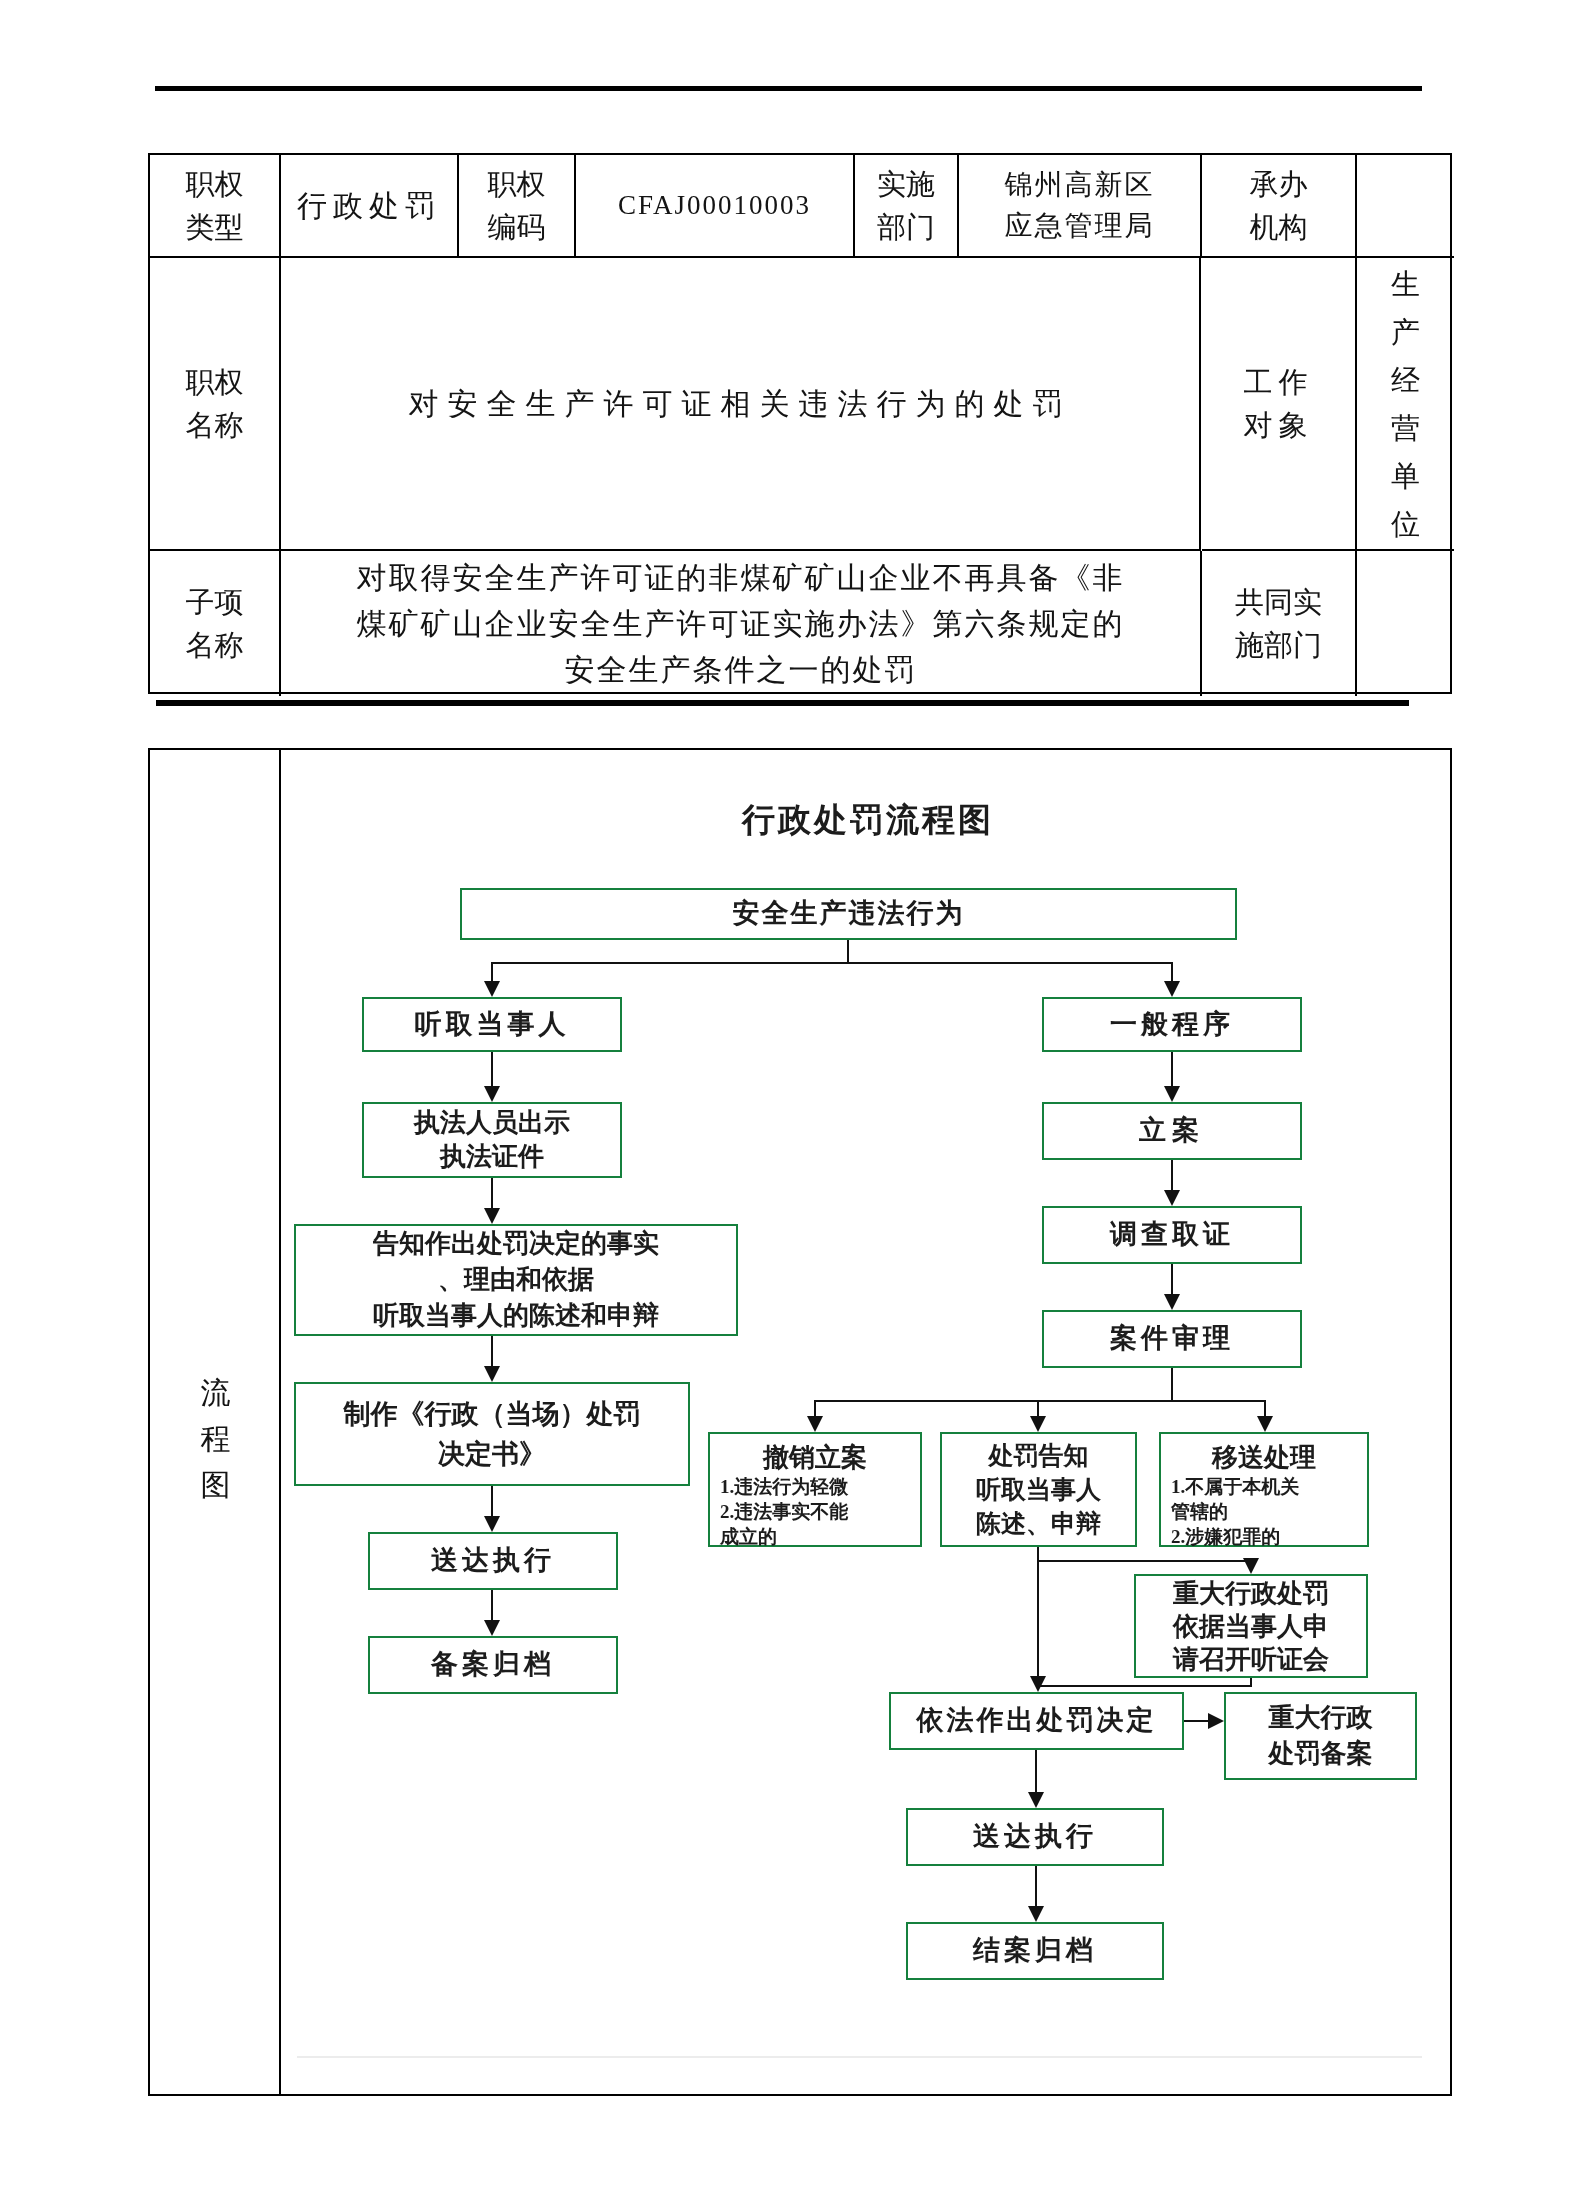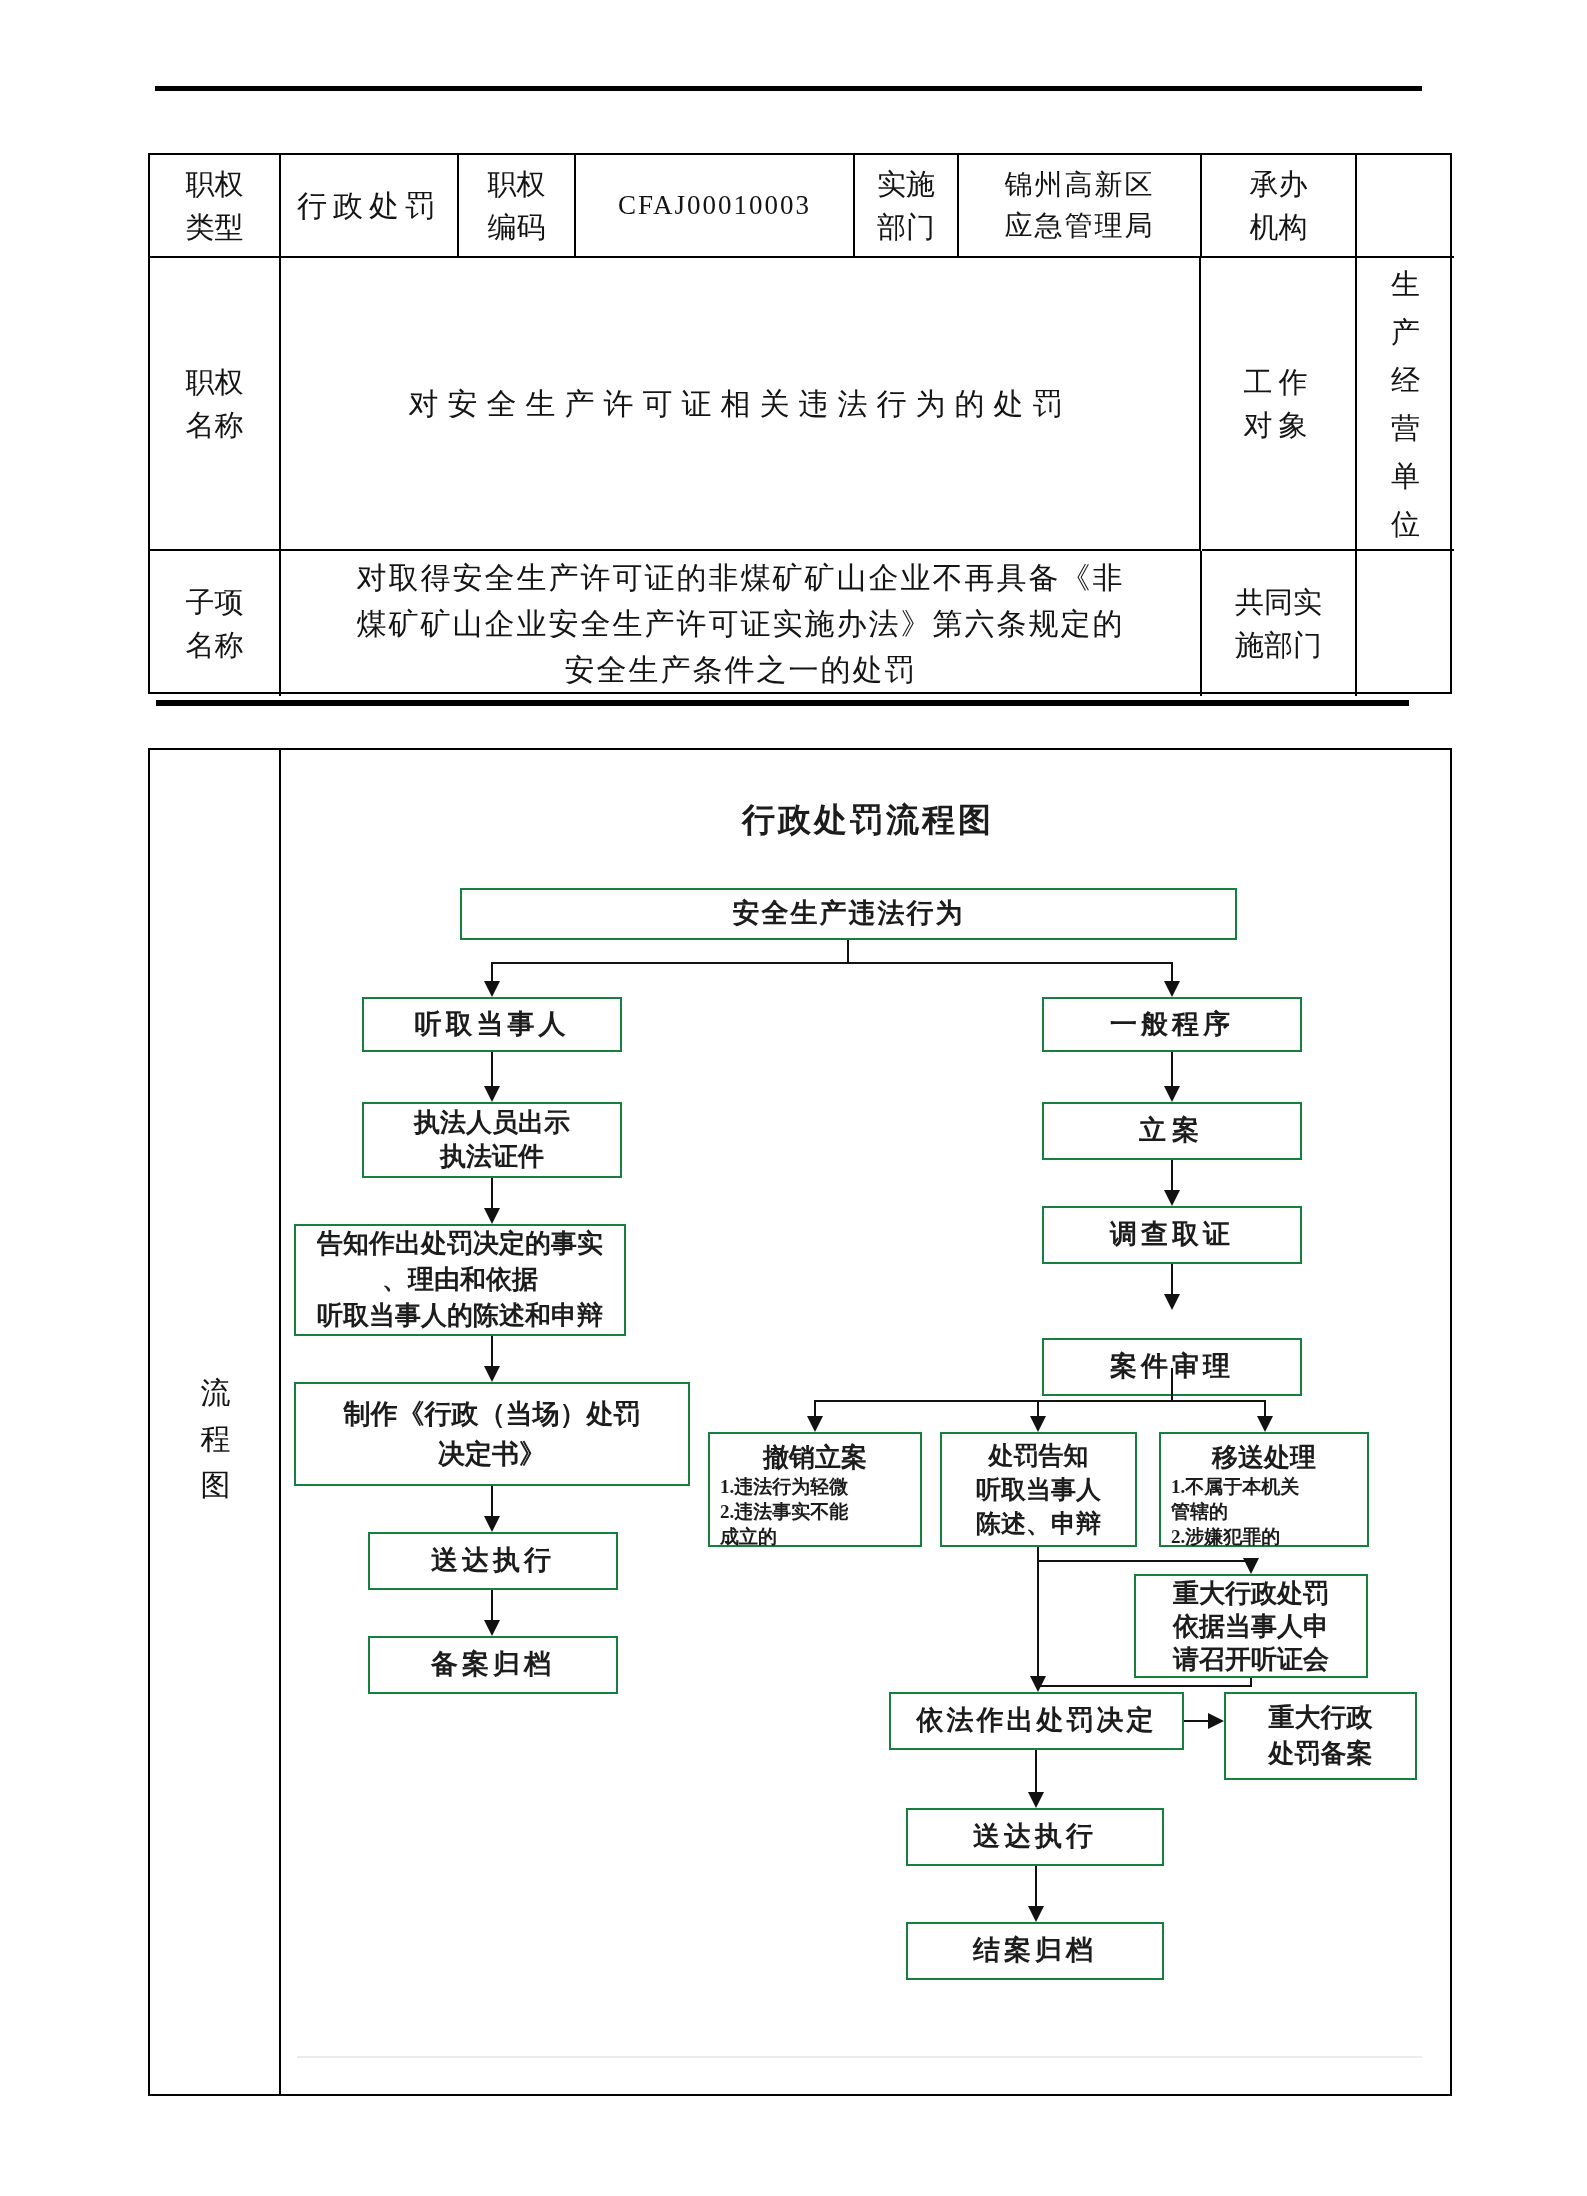--- a/index.html
+++ b/index.html
@@ -101,21 +101,21 @@
 
     <div class="fbox" style="left:212px;top:247px;width:260px;height:55px;letter-spacing:4px;">听取当事人</div>
 
     <div class="l" style="left:341px;top:302px;width:2px;height:34px;"></div>
     <div class="ah-down" style="left:334px;top:336px;"></div>
     <div class="fbox preline" style="left:212px;top:352px;width:260px;height:76px;font-size:26px;">执法人员出示
 执法证件</div>
 
     <div class="l" style="left:341px;top:428px;width:2px;height:30px;"></div>
     <div class="ah-down" style="left:334px;top:458px;"></div>
-    <div class="fbox preline" style="left:144px;top:474px;width:332px;height:112px;font-size:26px;line-height:36px;">告知作出处罚决定的事实
+    <div class="fbox preline" style="left:144px;top:474px;width:444px;height:112px;font-size:26px;line-height:36px;">告知作出处罚决定的事实
 、理由和依据
 听取当事人的陈述和申辩</div>
 
     <div class="l" style="left:341px;top:586px;width:2px;height:30px;"></div>
     <div class="ah-down" style="left:334px;top:616px;"></div>
     <div class="fbox preline" style="left:144px;top:632px;width:396px;height:104px;font-size:27px;line-height:40px;">制作《行政（当场）处罚
 决定书》</div>
 
     <div class="l" style="left:341px;top:736px;width:2px;height:30px;"></div>
     <div class="ah-down" style="left:334px;top:766px;"></div>
@@ -130,21 +130,21 @@
     <div class="l" style="left:1021px;top:302px;width:2px;height:34px;"></div>
     <div class="ah-down" style="left:1014px;top:336px;"></div>
     <div class="fbox" style="left:892px;top:352px;width:260px;height:58px;letter-spacing:6px;">立案</div>
 
     <div class="l" style="left:1021px;top:410px;width:2px;height:30px;"></div>
     <div class="ah-down" style="left:1014px;top:440px;"></div>
     <div class="fbox" style="left:892px;top:456px;width:260px;height:58px;letter-spacing:4px;">调查取证</div>
 
     <div class="l" style="left:1021px;top:514px;width:2px;height:30px;"></div>
     <div class="ah-down" style="left:1014px;top:544px;"></div>
-    <div class="fbox" style="left:892px;top:588px;width:260px;height:58px;letter-spacing:4px;">案件审理</div>
+    <div class="fbox" style="left:892px;top:560px;width:260px;height:58px;letter-spacing:4px;">案件审理</div>
 
     <div class="l" style="left:1021px;top:618px;width:2px;height:32px;"></div>
     <div class="l" style="left:664px;top:650px;width:452px;height:2px;"></div>
     <div class="l" style="left:664px;top:650px;width:2px;height:16px;"></div>
     <div class="ah-down" style="left:657px;top:666px;"></div>
     <div class="l" style="left:887px;top:650px;width:2px;height:16px;"></div>
     <div class="ah-down" style="left:880px;top:666px;"></div>
     <div class="l" style="left:1114px;top:650px;width:2px;height:16px;"></div>
     <div class="ah-down" style="left:1107px;top:666px;"></div>
 

